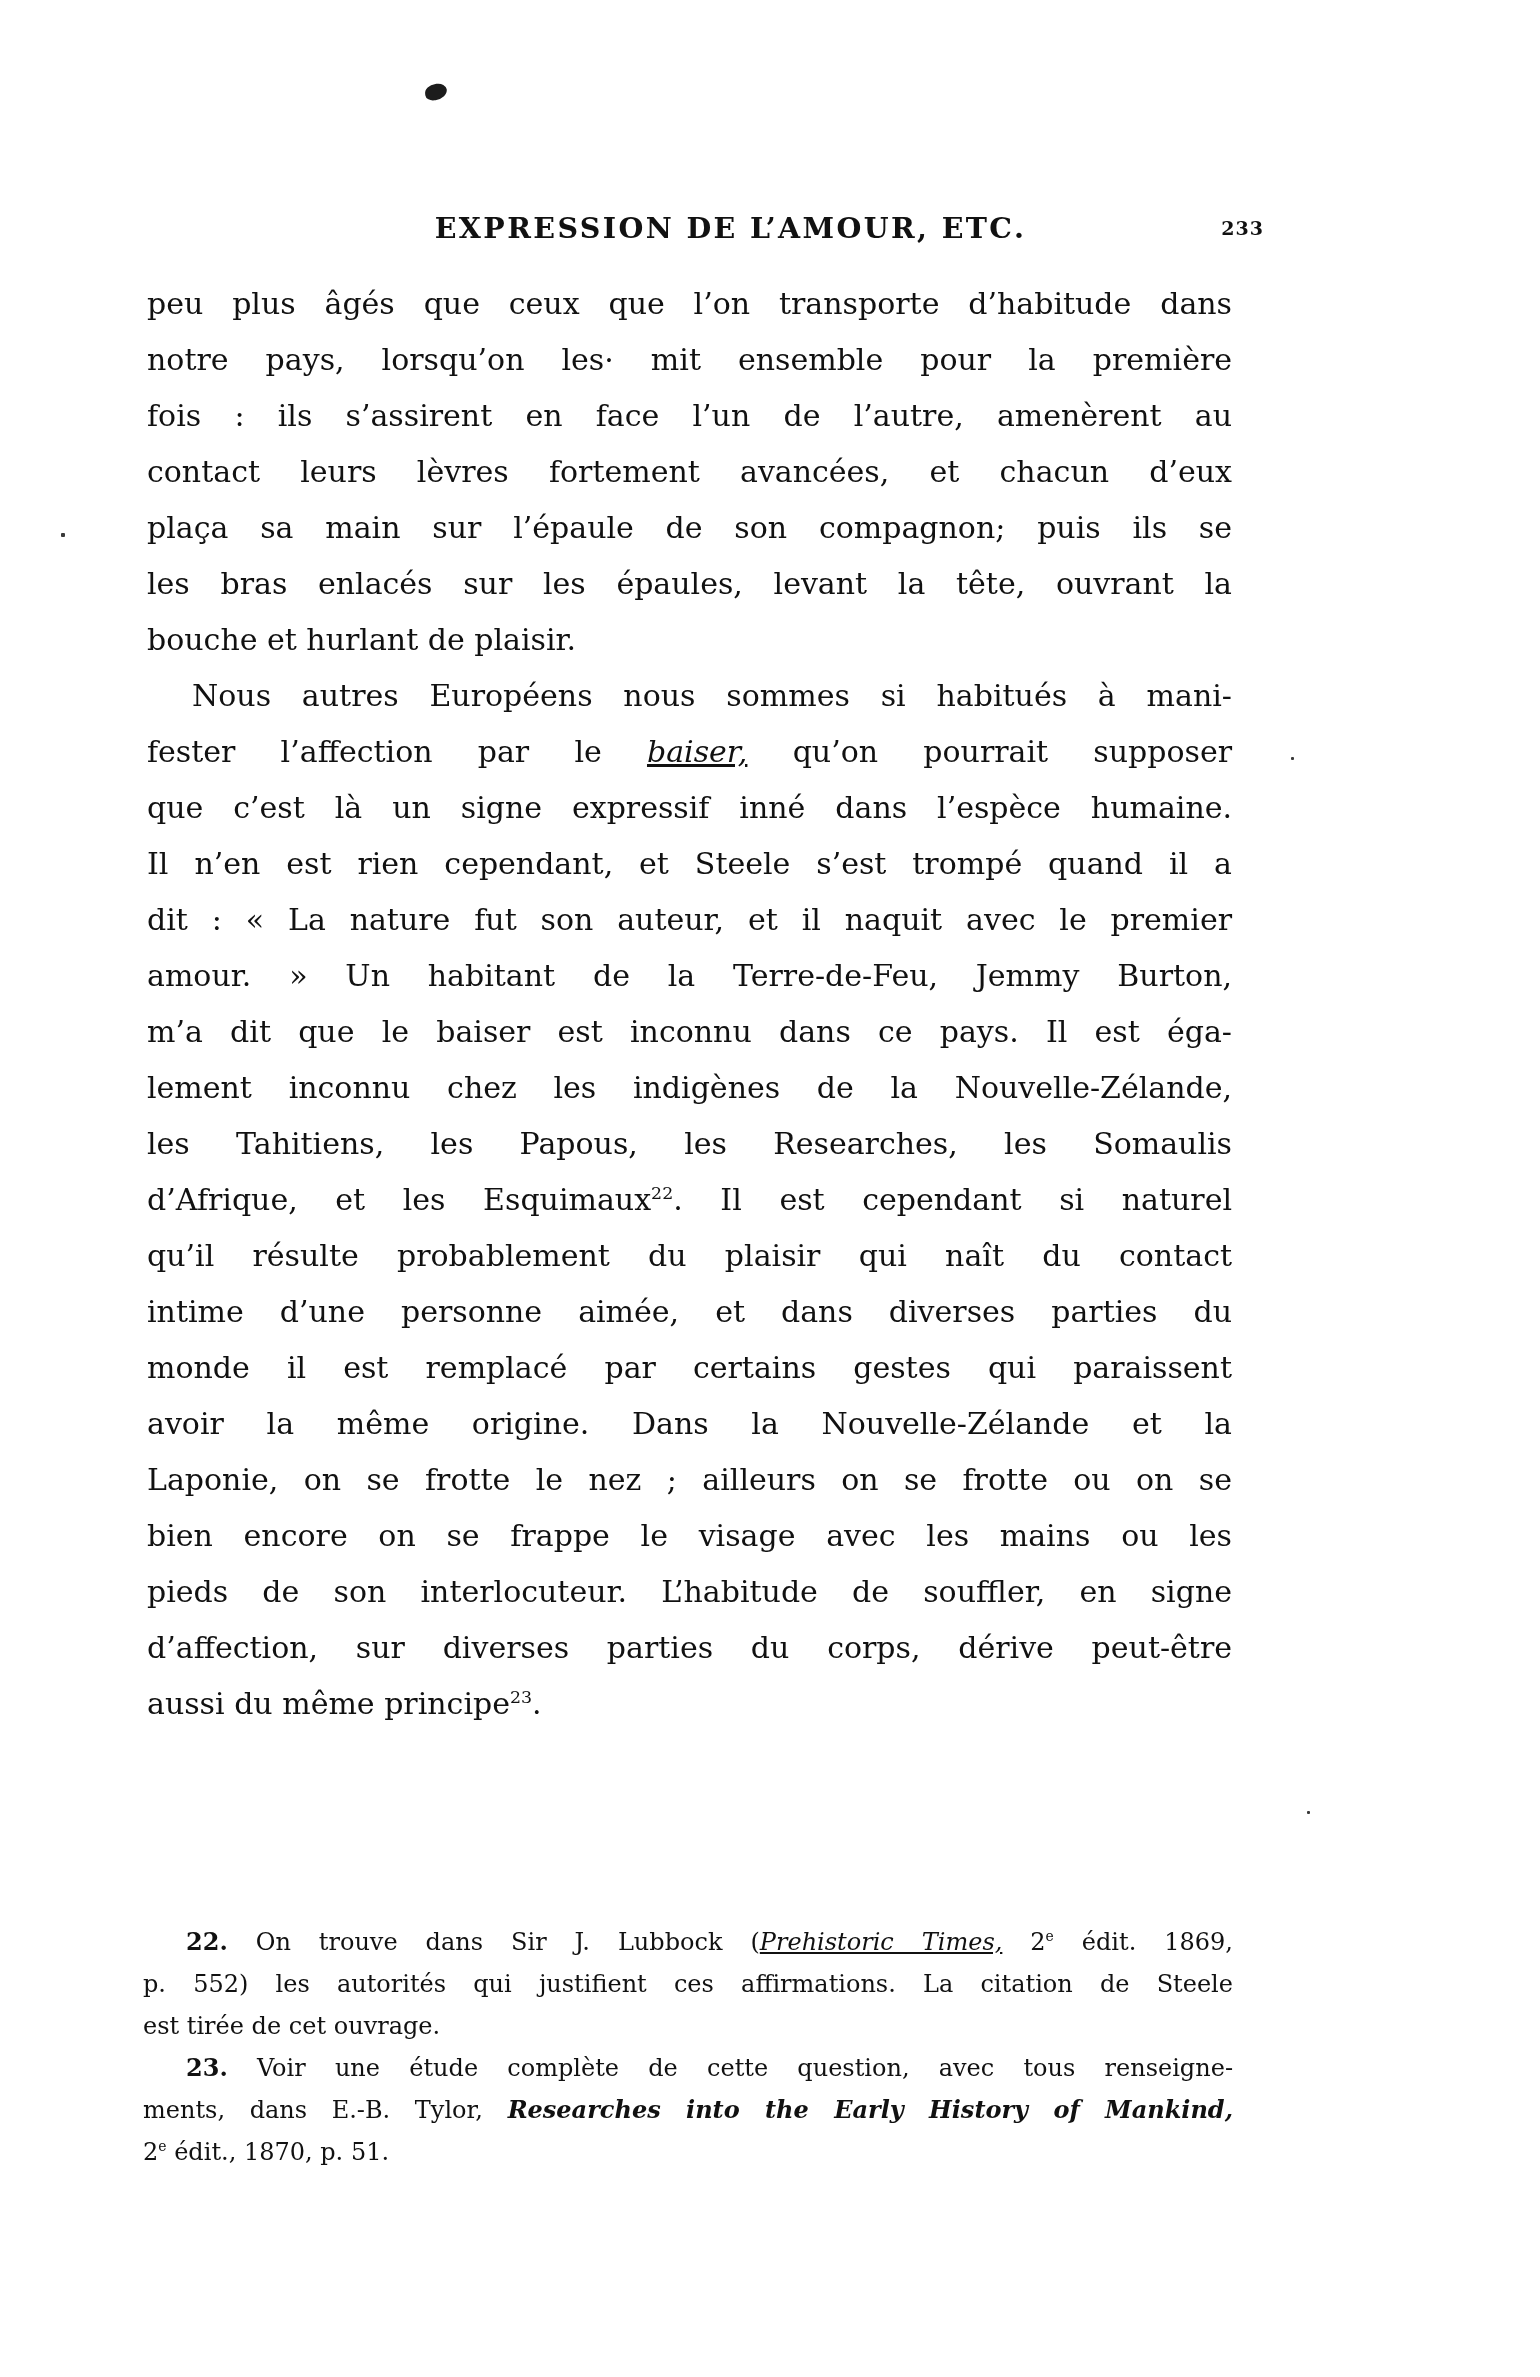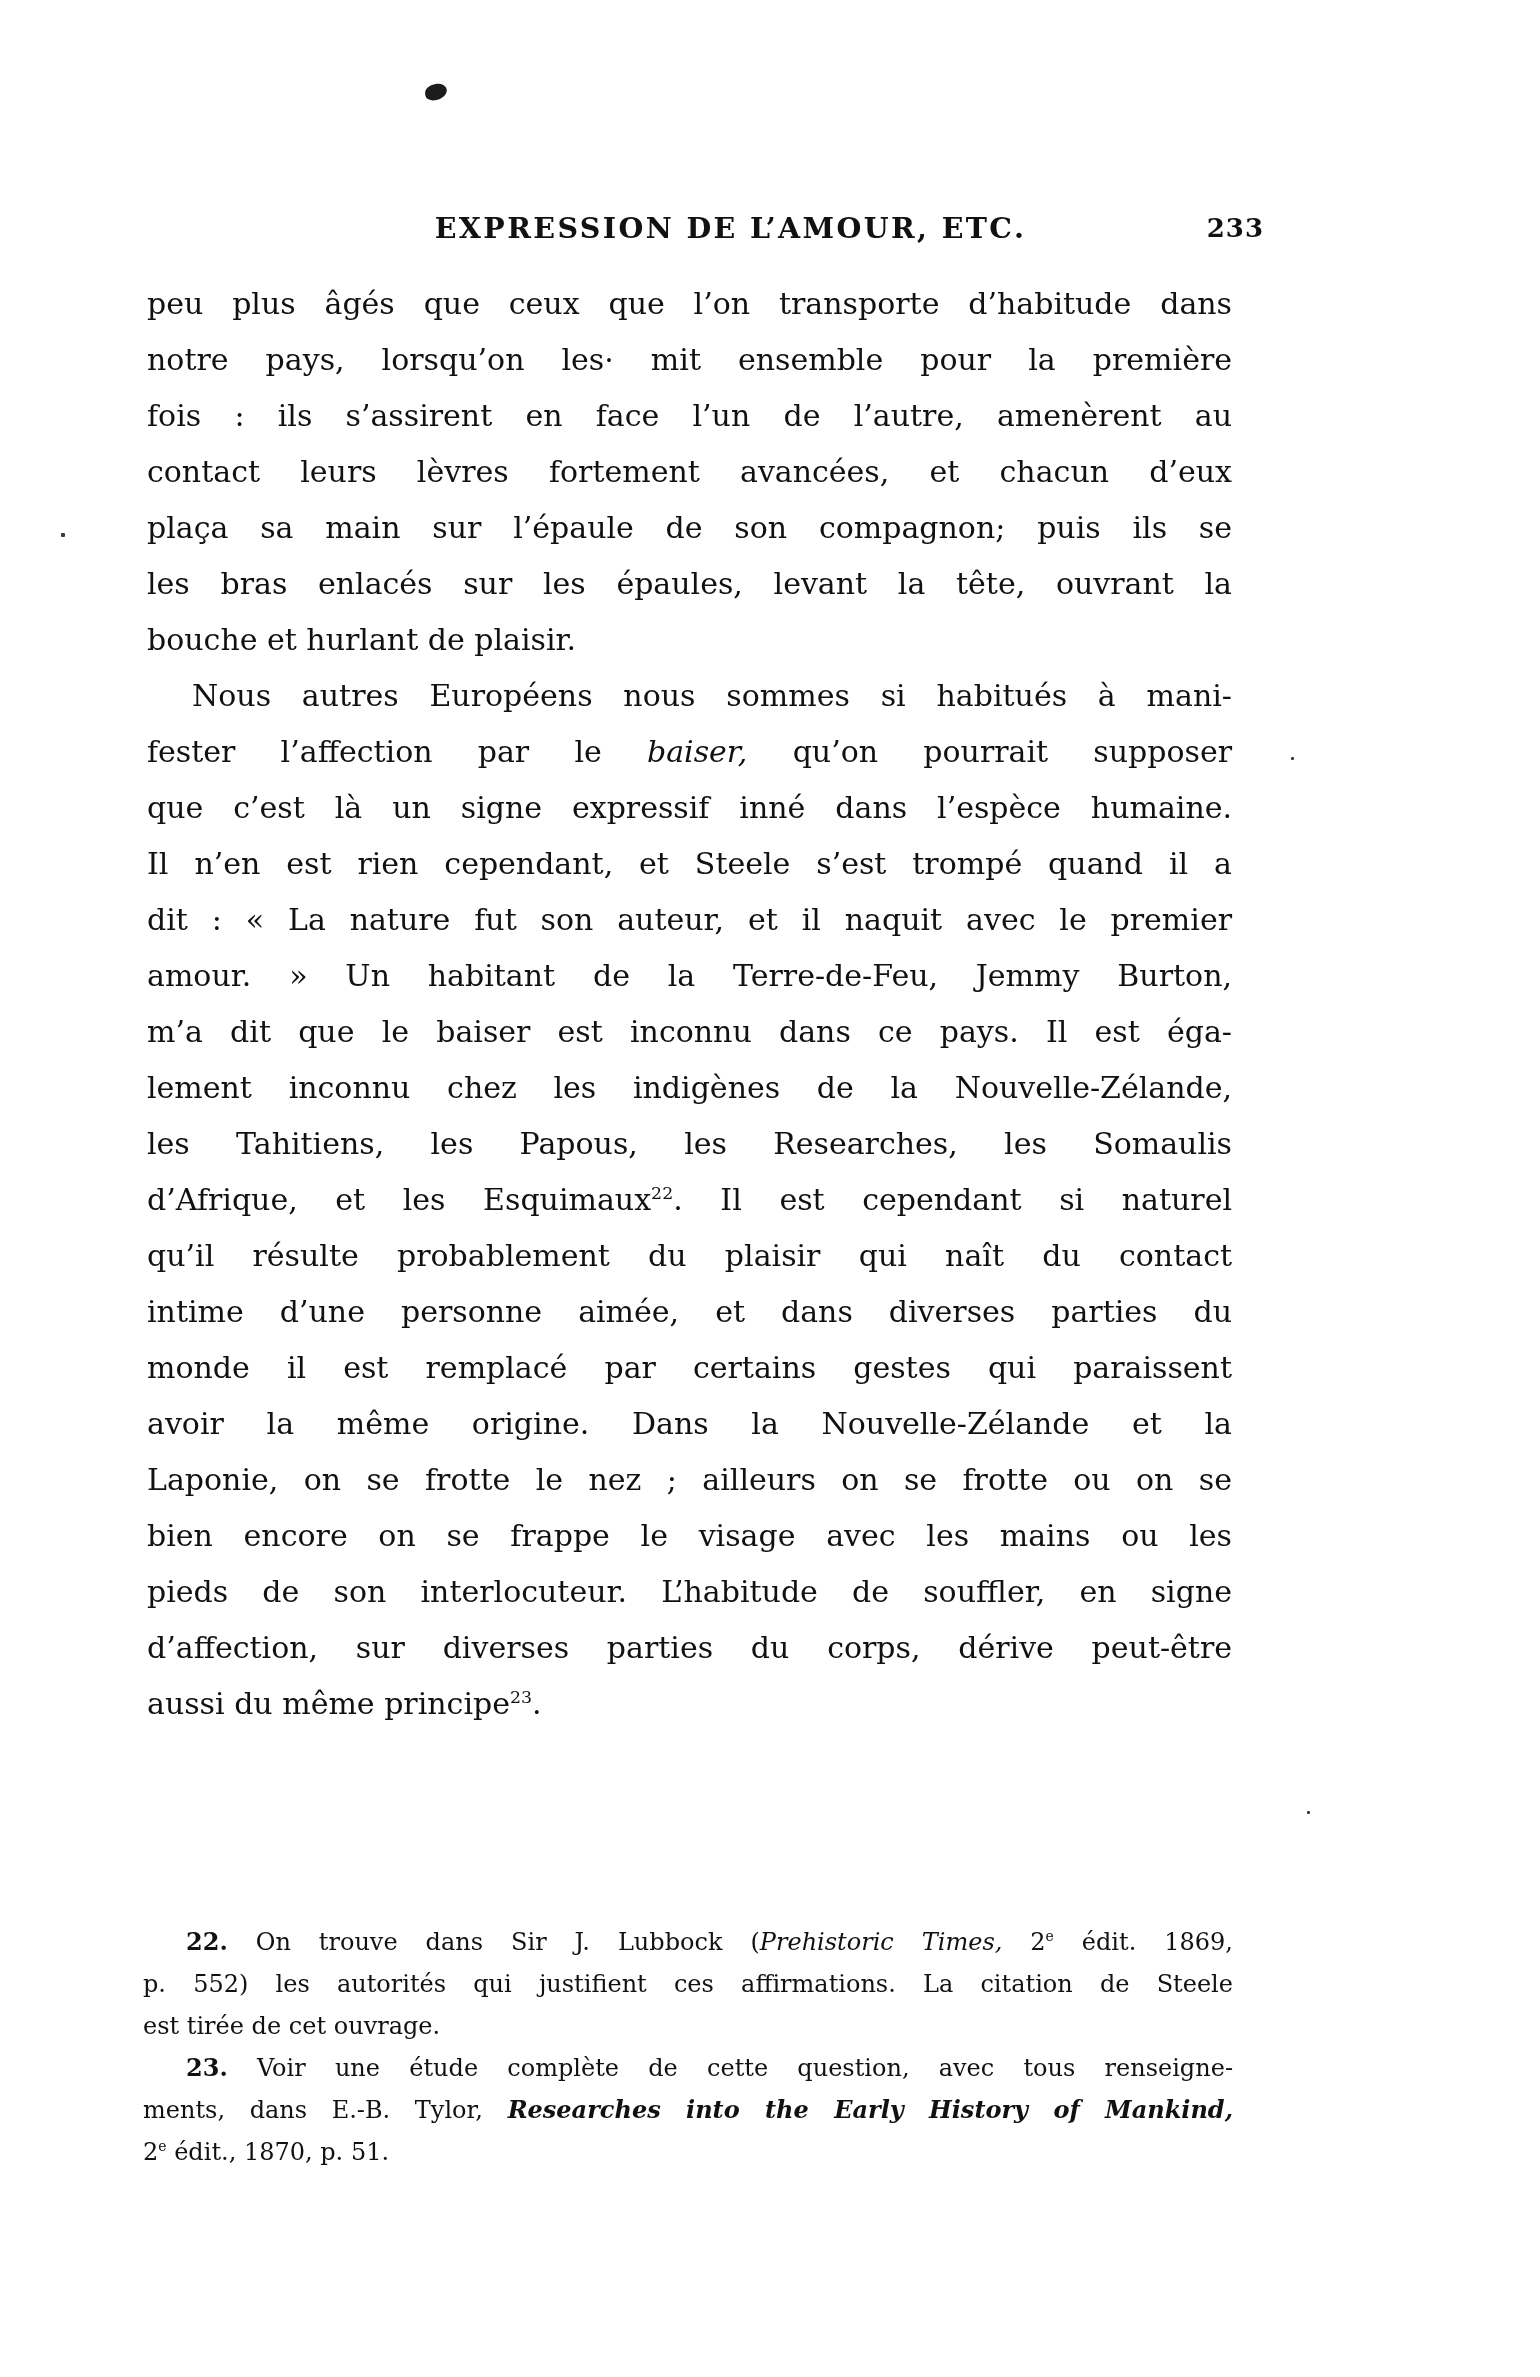--- a/index.html
+++ b/index.html
@@ -15,21 +15,21 @@
   .header{
     position:absolute;left:147px;top:211px;width:1085px;height:35px;
     line-height:35px;white-space:nowrap;
   }
   .header .title{
     position:absolute;left:50%;transform:translateX(-50%);
     font-size:28.5px;font-weight:bold;letter-spacing:2.4px;margin-left:41px;
   }
   .header .pagenum{
     position:absolute;right:-32px;top:0;
-    font-size:26px;font-weight:bold;letter-spacing:1px;
+    font-size:19px;font-weight:bold;letter-spacing:1px;
   }
   
   .bodytext{
     position:absolute;left:147px;top:276px;width:1085px;
     font-size:30px;
   }
   .line{
     height:56px;line-height:56px;
     text-align:justify;text-align-last:justify;
     white-space:normal;
@@ -41,21 +41,21 @@
     position:absolute;left:143px;top:1921px;width:1090px;
     font-size:24px;
   }
   .fline{
     height:42px;line-height:42px;
     text-align:justify;text-align-last:justify;
   }
   .fline.last{text-align-last:left;}
   .fline.indent{text-indent:43px;}
   
-  .i{font-style:italic;}
+  .i{font-style:italic;text-decoration:underline;}
   .b{font-weight:bold;}
   .bi{font-weight:bold;font-style:italic;}
   .sup{vertical-align:super;font-size:58%;line-height:0;}
   
   .ink-blot{
     position:absolute;left:425px;top:84px;width:22px;height:16px;
     background:#1c1c1c;border-radius:55% 45% 60% 40%;
     transform:rotate(-8deg);
   }
   .speck{position:absolute;background:#3a3a3a;border-radius:1px;}

